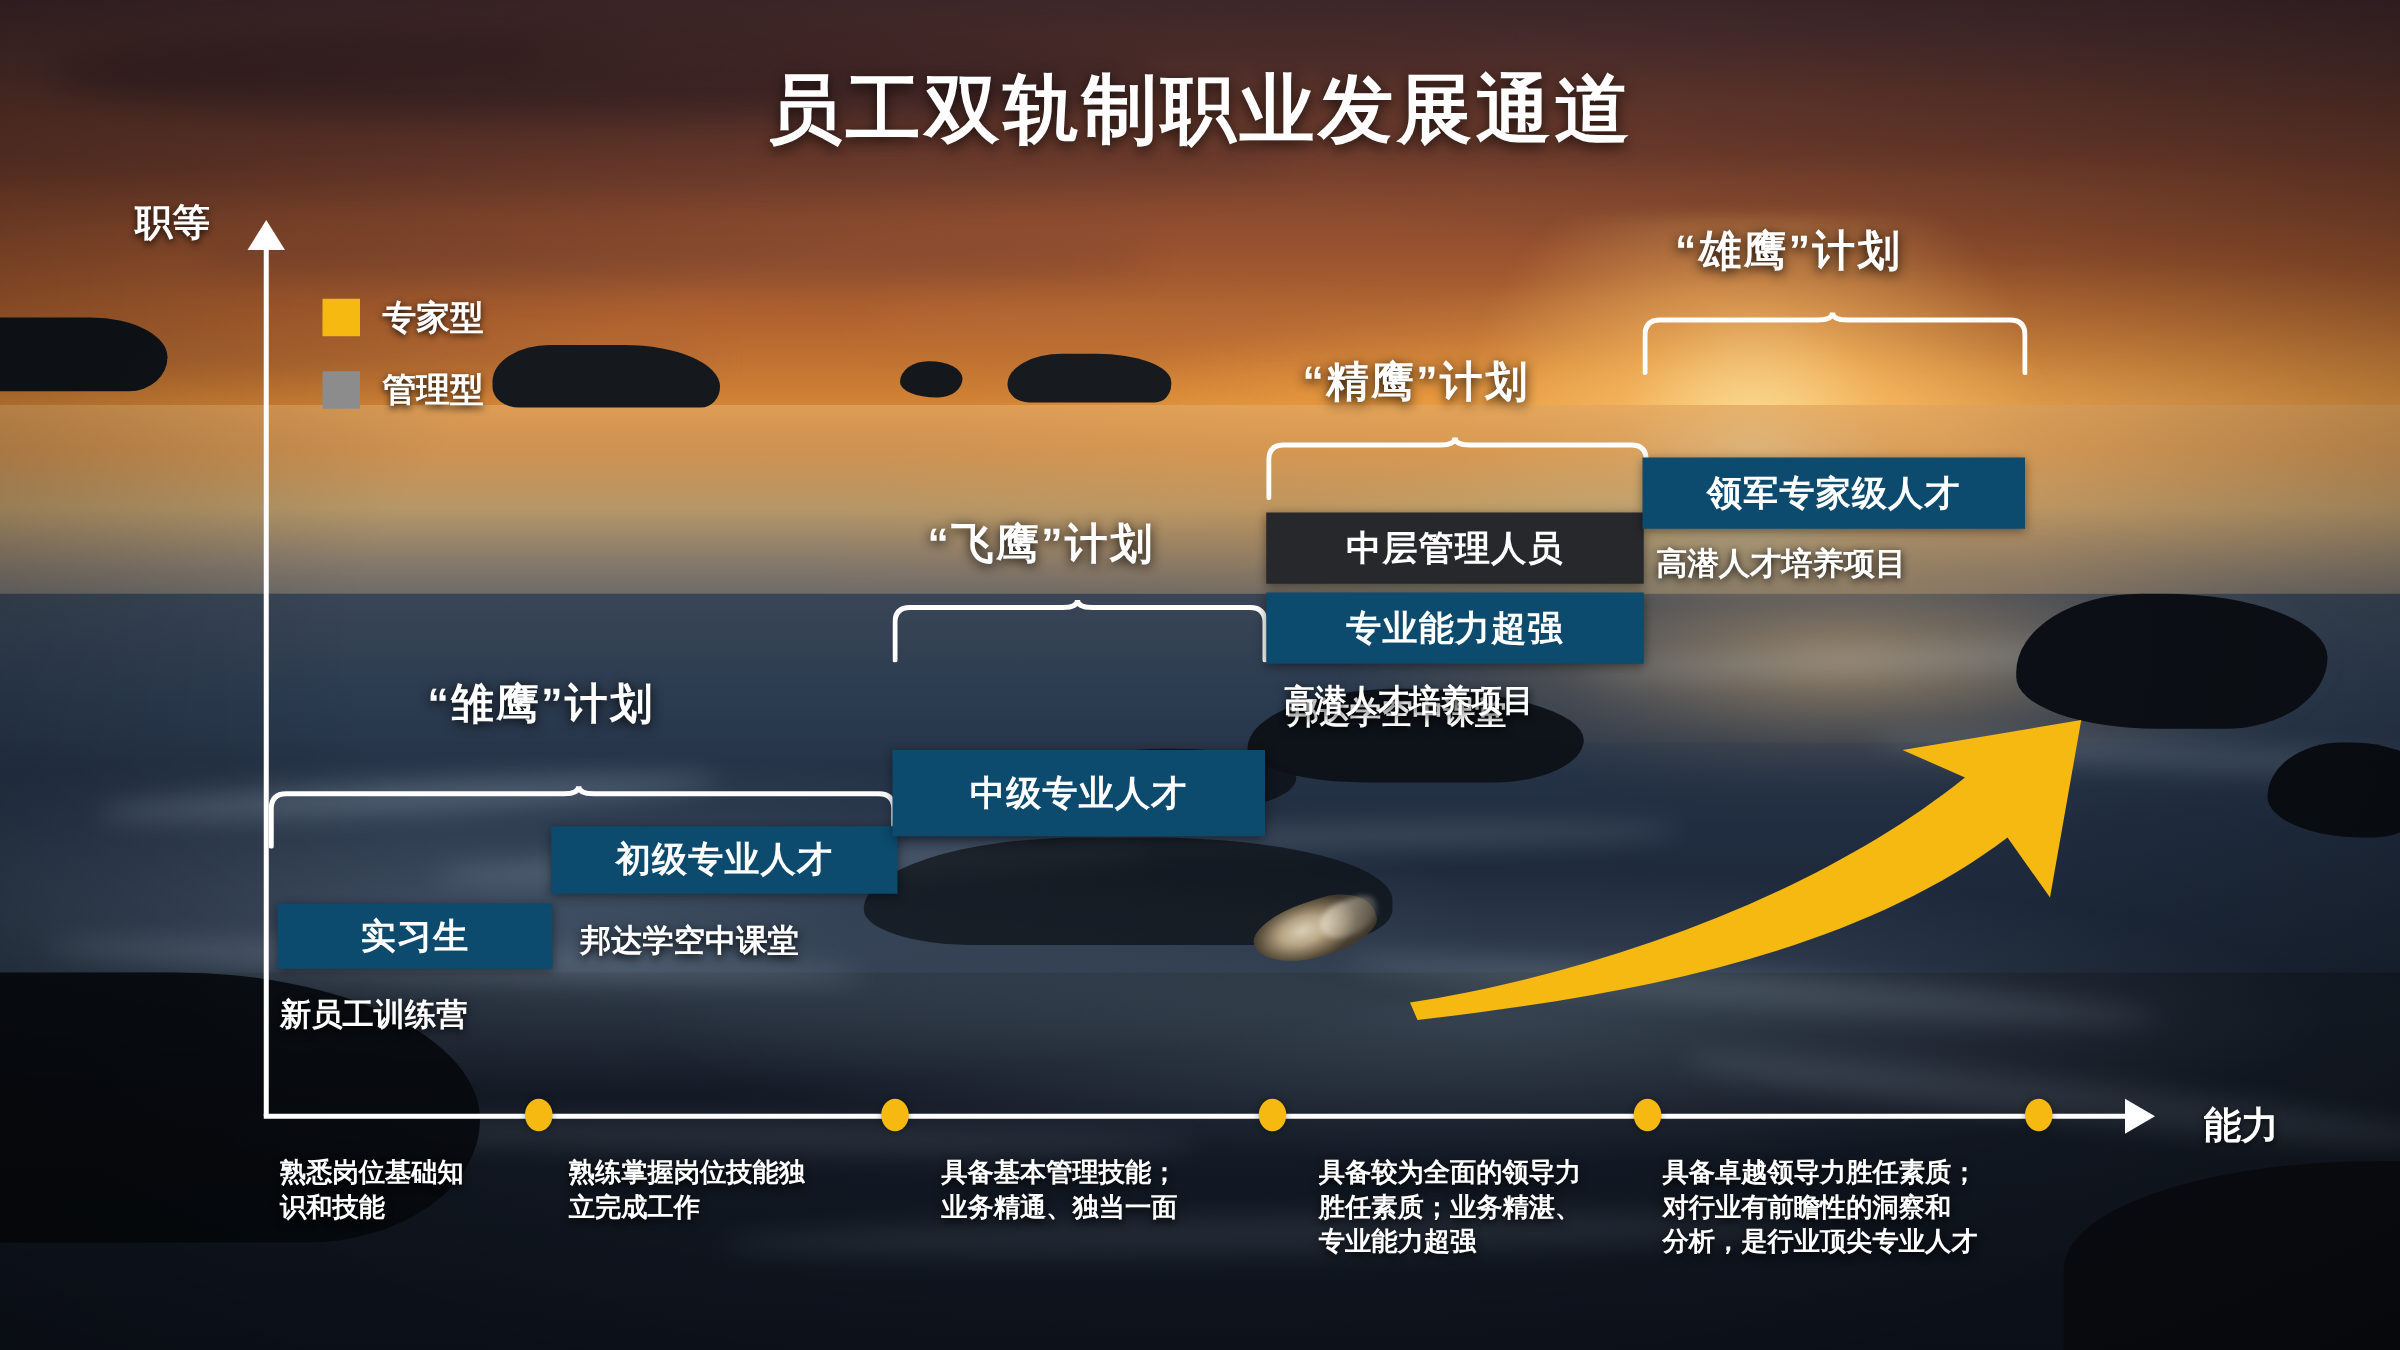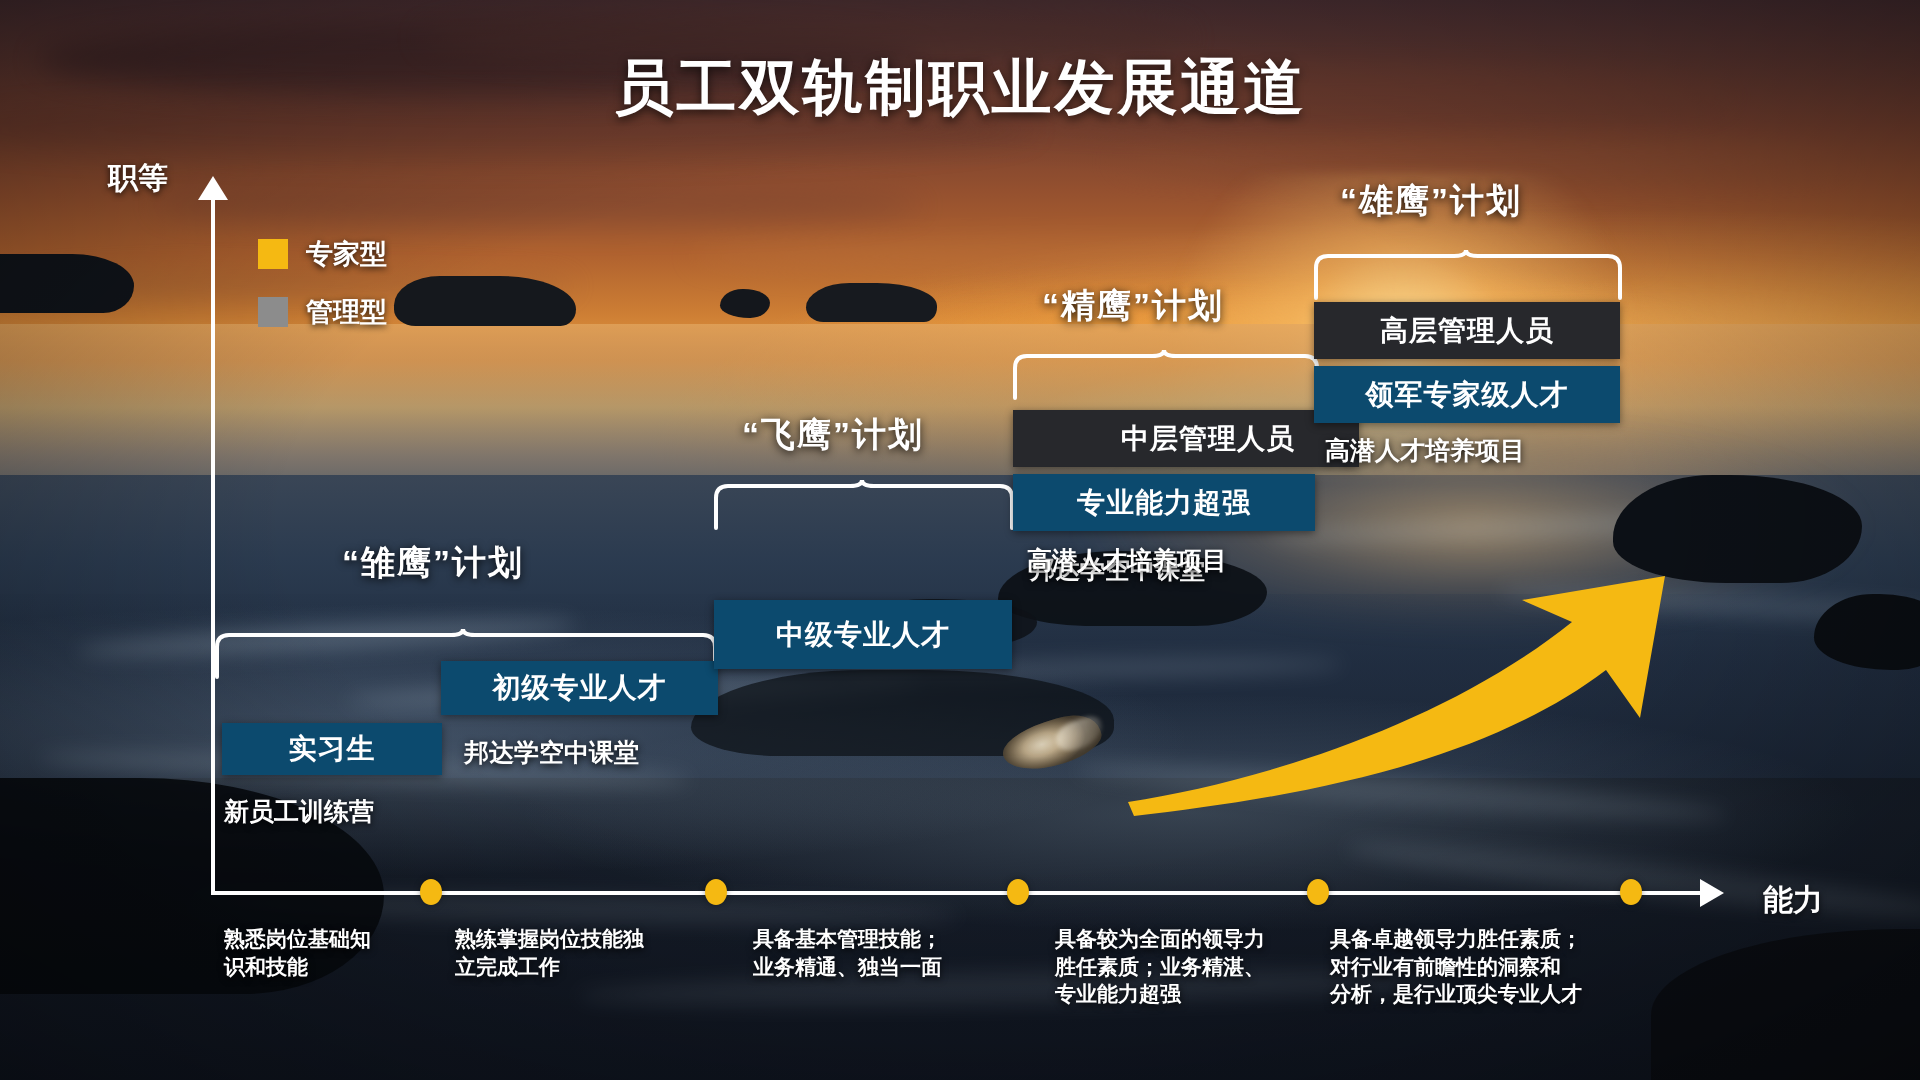--- a/index.html
+++ b/index.html
@@ -277,32 +277,31 @@
     <div class="tier-box expert" style="left:714px;top:600px;width:298px;height:69px;">中级专业人才</div>
     <div class="note" style="left:1030px;top:553px;">邦达学空中课堂</div>
 
     <div class="plan-label" style="left:1042px;top:283px;">“精鹰”计划</div>
     <div class="brace" style="left:1013px;top:348px;">
       <svg width="306" height="52" viewBox="0 0 306 52">
         <path d="M2 50 L2 20 Q2 8 14 8 L139 8 Q151 8 151 2 Q151 8 163 8 L292 8 Q304 8 304 20 L304 50" fill="none" stroke="#ffffff" stroke-width="4" stroke-linecap="round"></path>
       </svg>
     </div>
 
-    <div class="tier-box mgmt" style="left:1013px;top:410px;width:302px;height:57px;padding-left:44px;">中层管理人员</div>
+    <div class="tier-box mgmt" style="left:1013px;top:410px;width:302px;height:57px;">中层管理人员</div>
     <div class="tier-box expert" style="left:1013px;top:474px;width:302px;height:57px;">专业能力超强</div>
     <div class="note" style="left:1027px;top:544px;">高潜人才培养项目</div>
 
     <div class="plan-label" style="left:1340px;top:178px;">“雄鹰”计划</div>
     <div class="brace" style="left:1314px;top:248px;">
       <svg width="308" height="52" viewBox="0 0 308 52">
         <path d="M2 50 L2 20 Q2 8 14 8 L140 8 Q152 8 152 2 Q152 8 164 8 L294 8 Q306 8 306 20 L306 50" fill="none" stroke="#ffffff" stroke-width="4" stroke-linecap="round"></path>
       </svg>
     </div>
 
-    <div class="tier-box mgmt" style="left:1314px;top:302px;width:306px;height:57px;">高层管理人员</div>
     <div class="tier-box expert" style="left:1314px;top:366px;width:306px;height:57px;">领军专家级人才</div>
     <div class="note" style="left:1325px;top:434px;">高潜人才培养项目</div>
 
     <div class="big-arrow">
       <svg width="560" height="250" viewBox="0 0 560 250">
         <path d="M8 232 C150 210 330 150 452 52 L402 30 L545 6 L520 148 L486 100 C360 196 170 228 14 246 Z" fill="#F5B912"></path>
       </svg>
     </div>
 
     <div class="tick" style="left:420px;top:879px;"></div>

